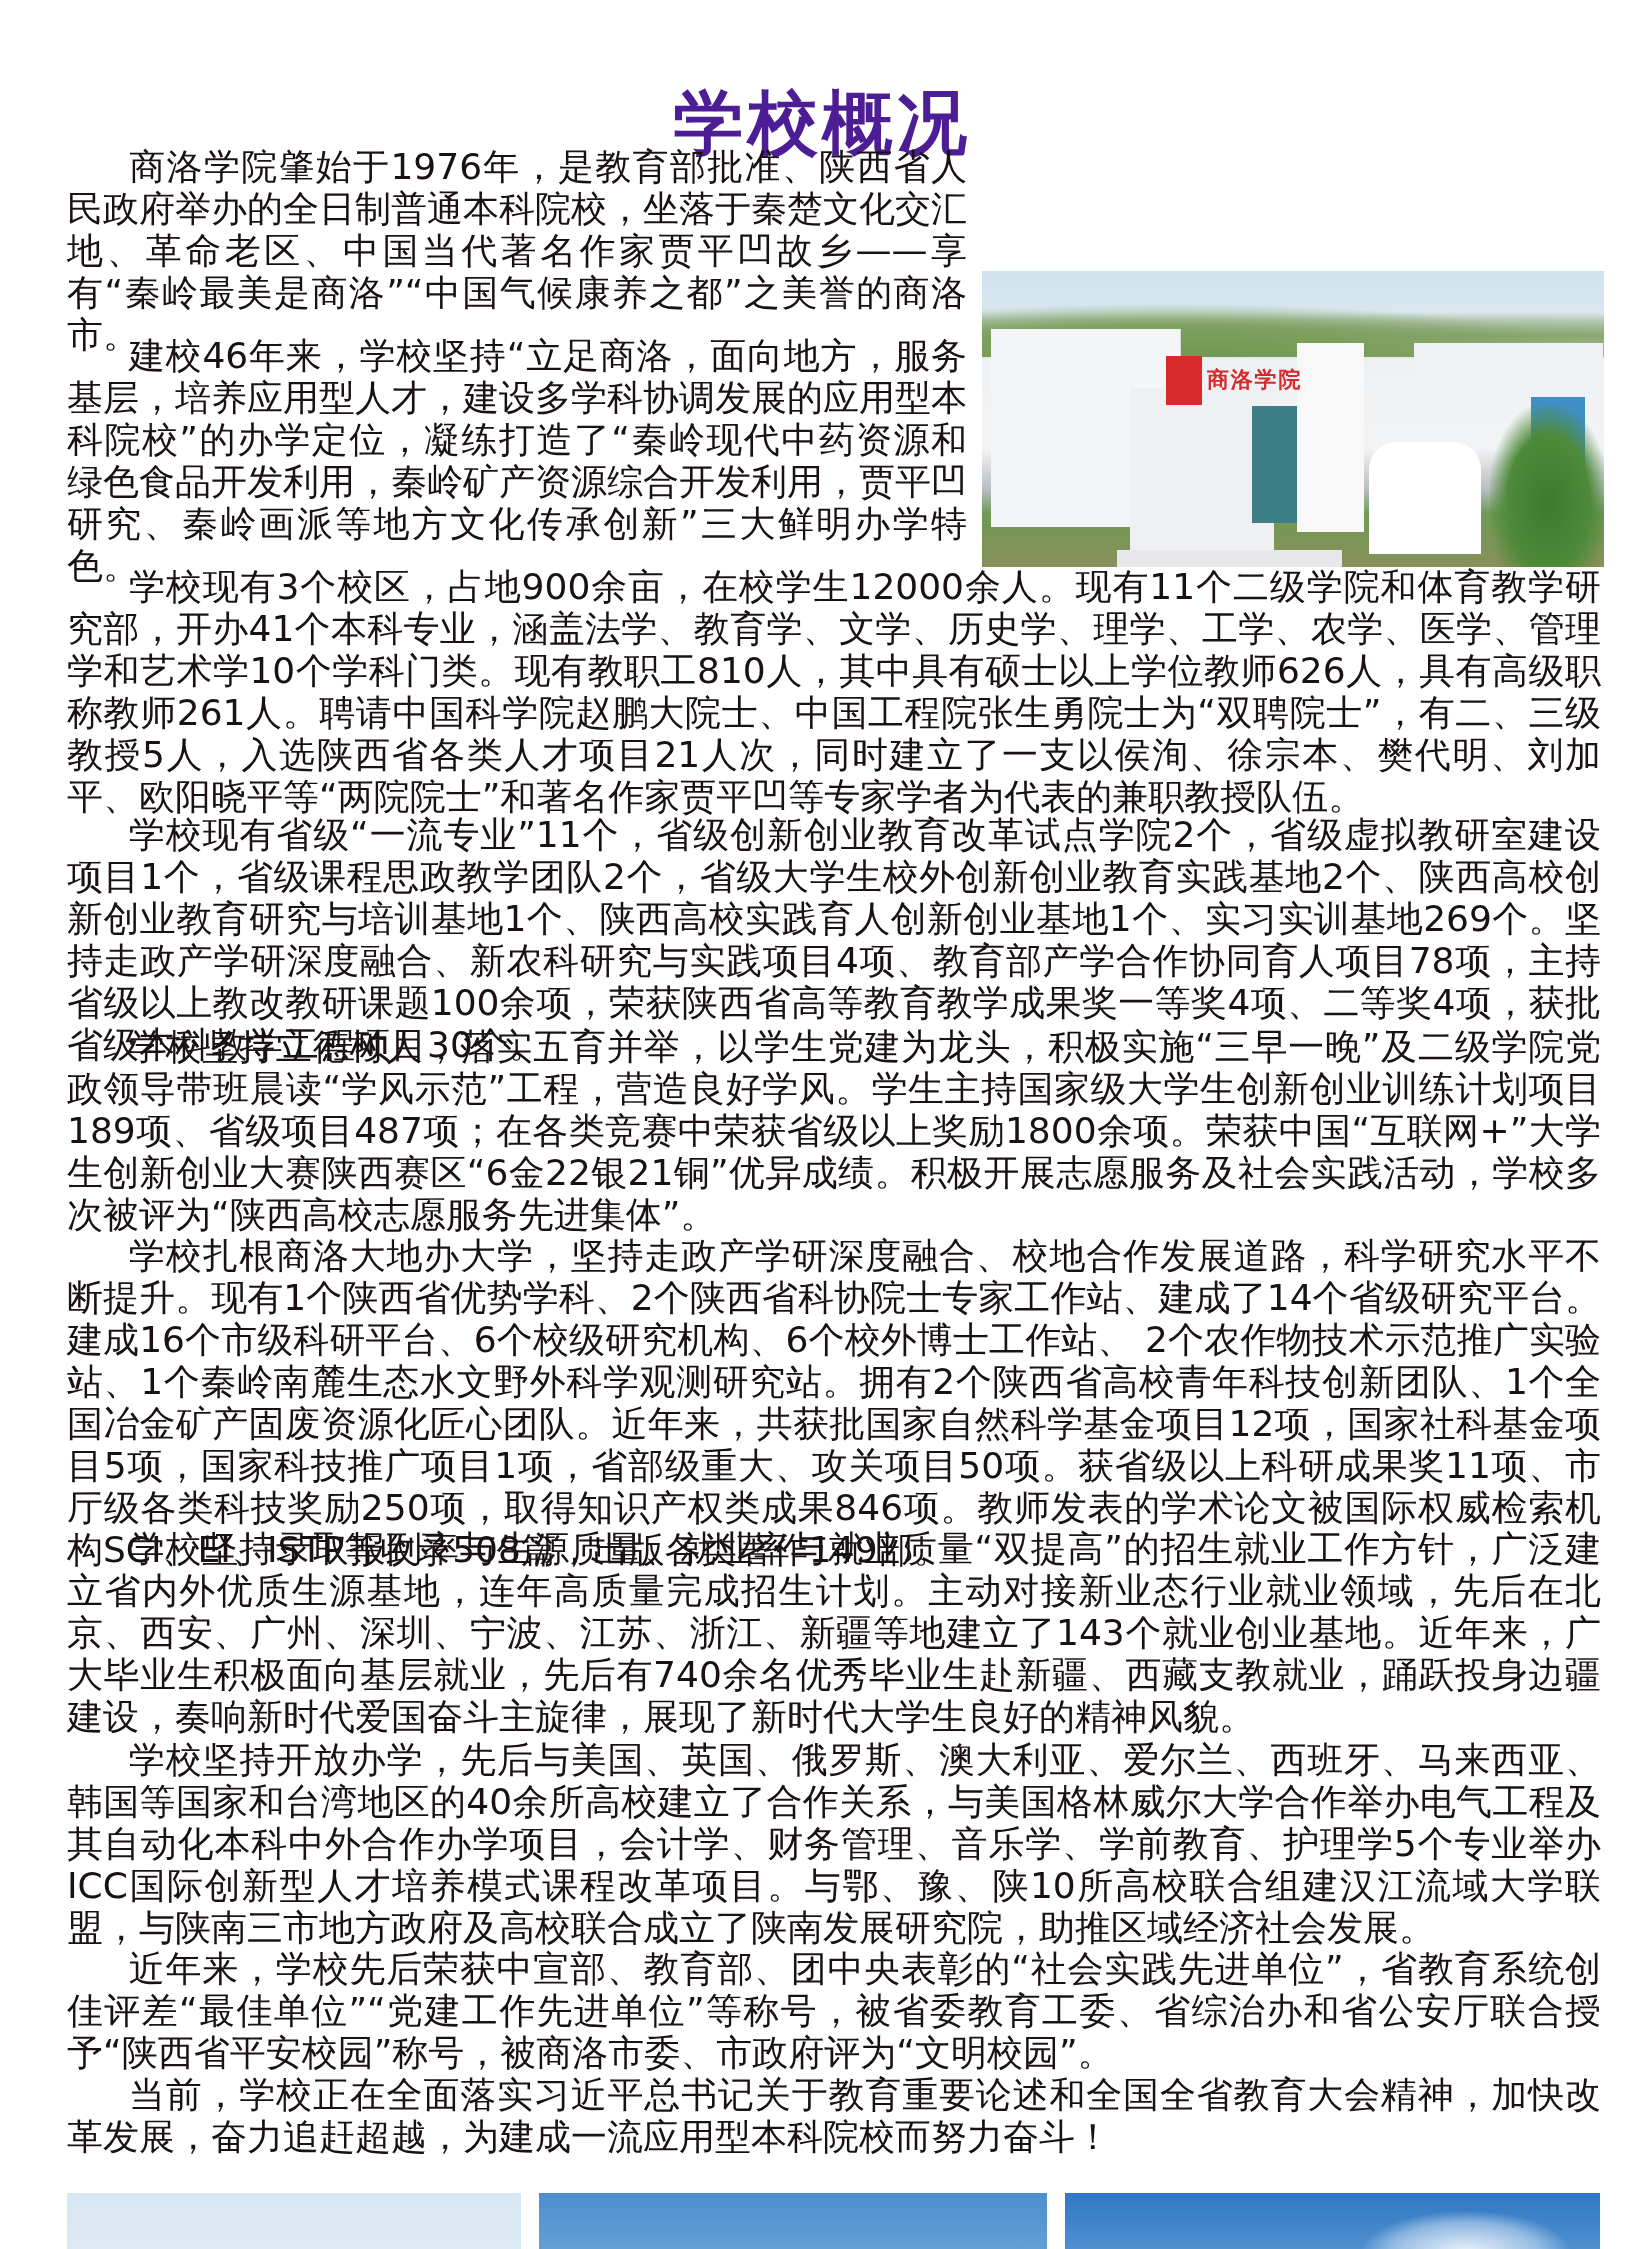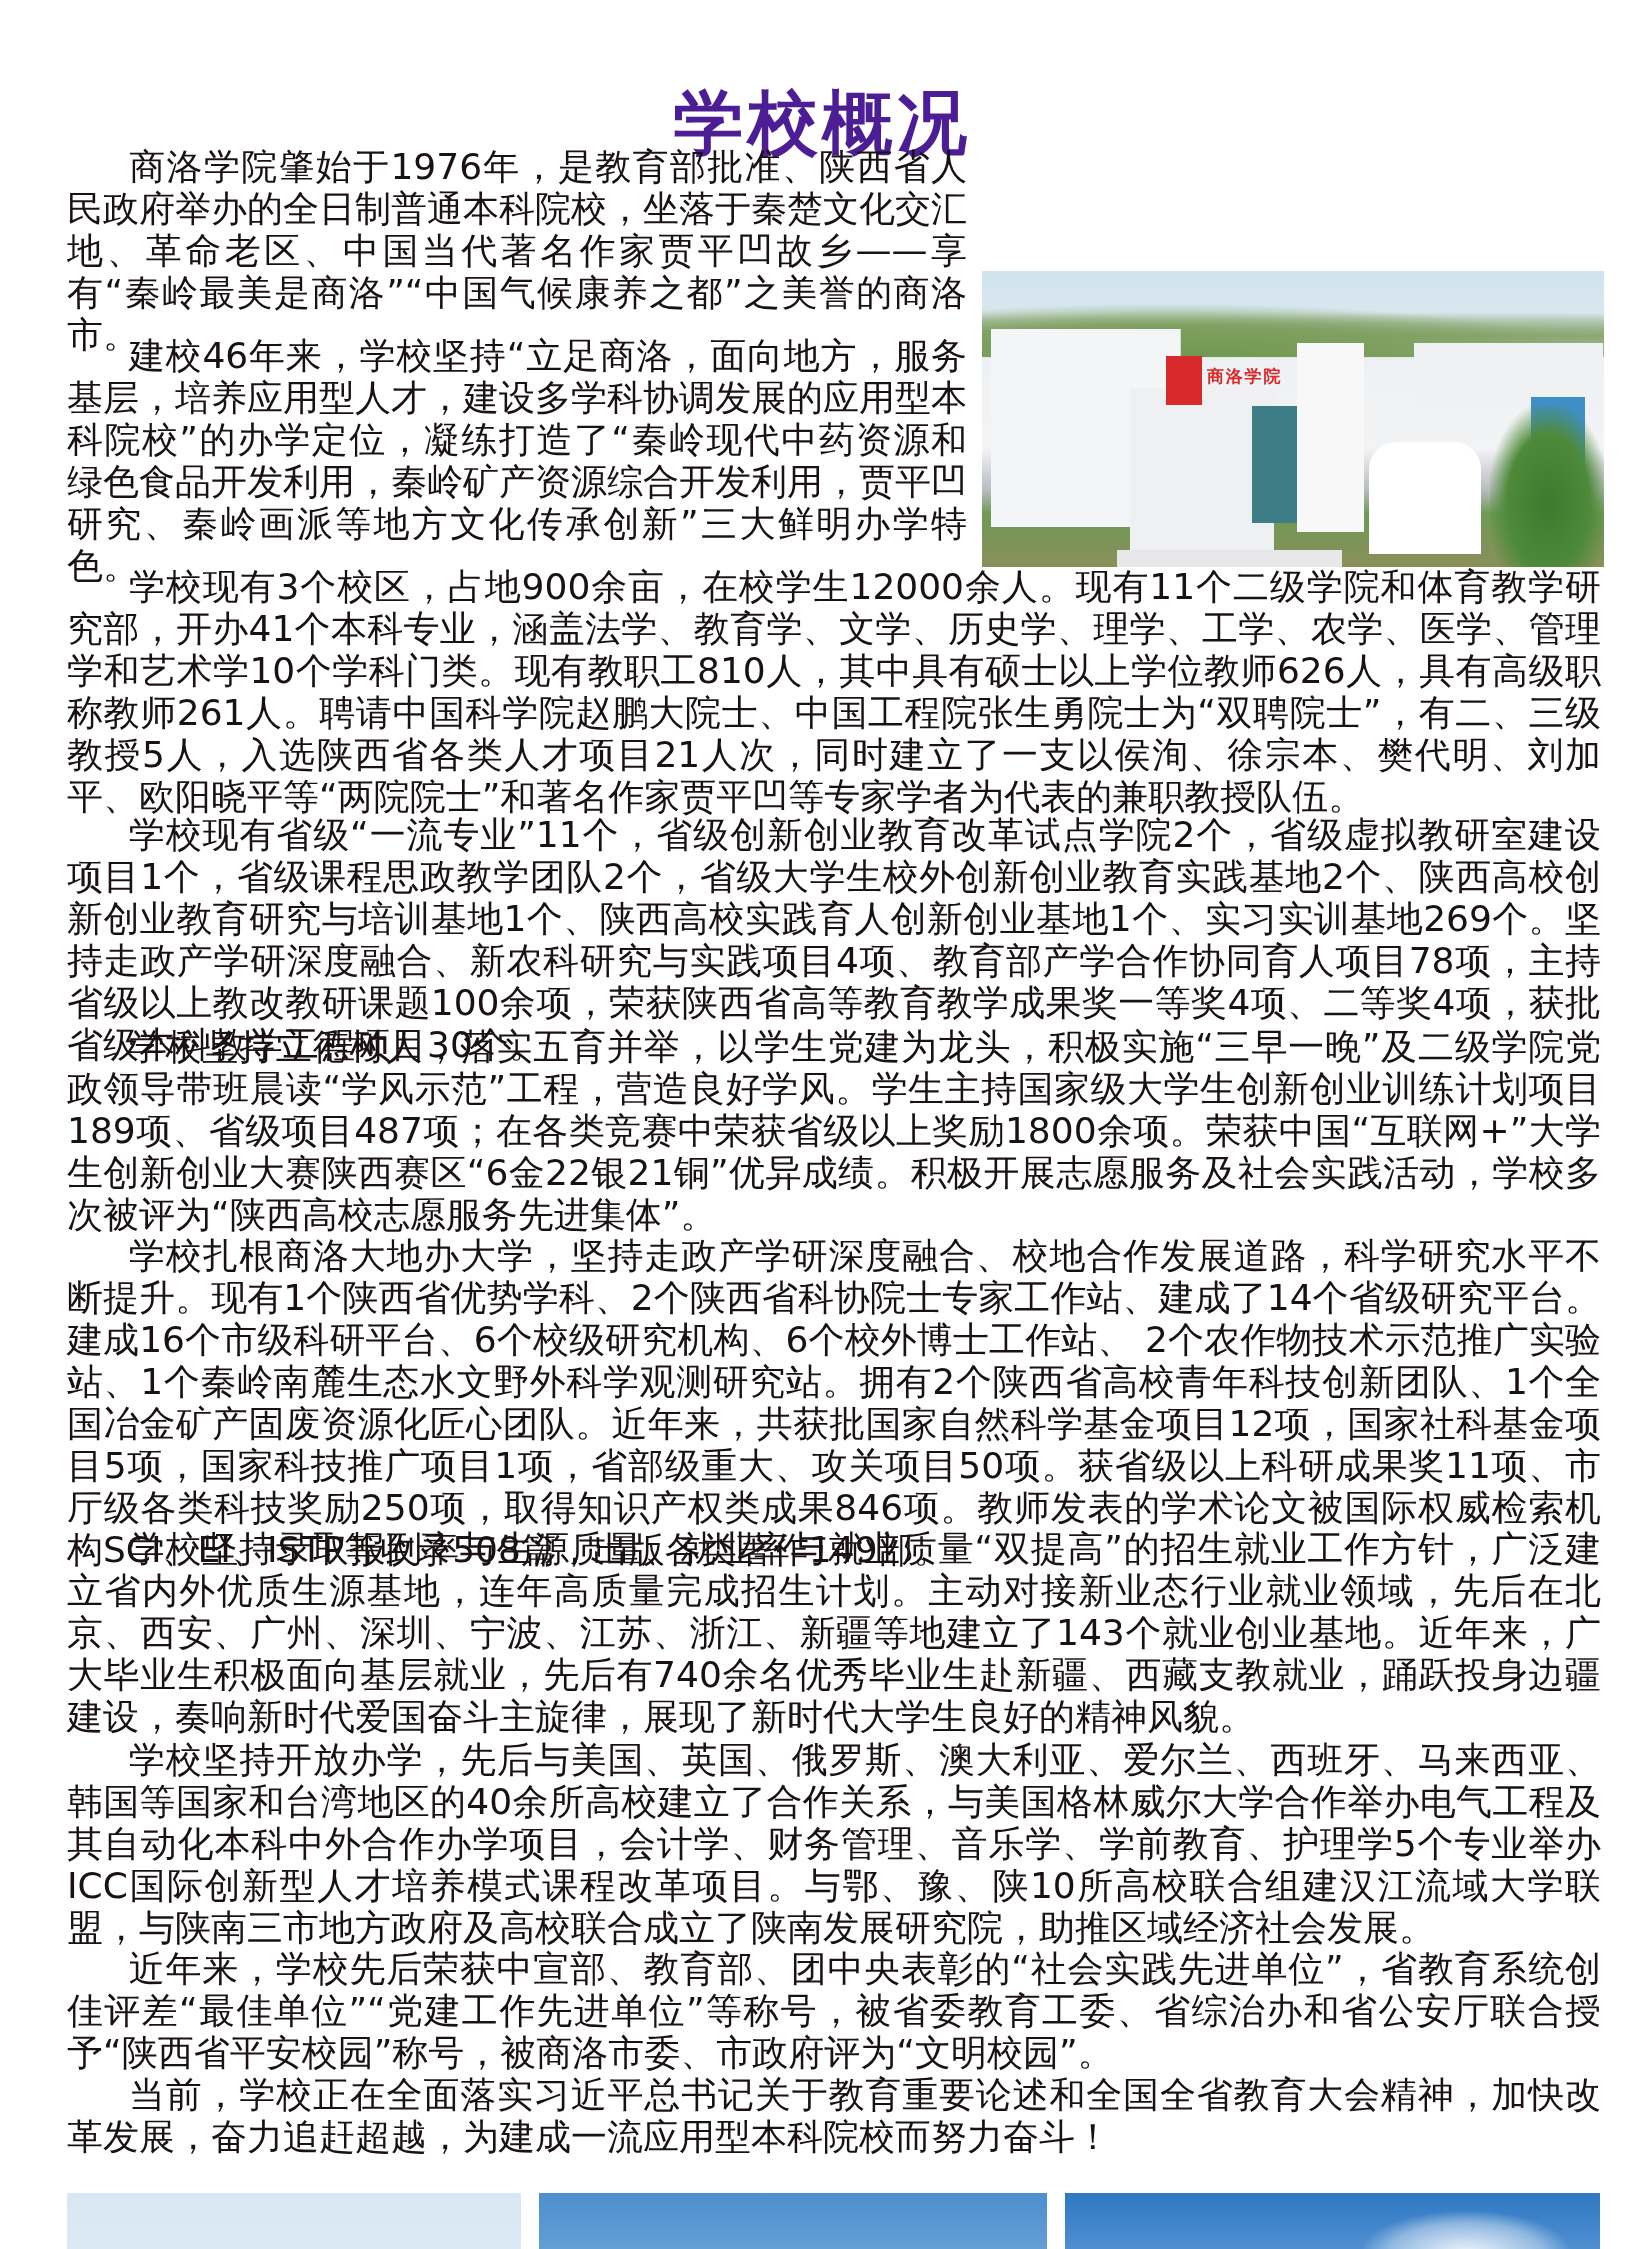--- a/index.html
+++ b/index.html
@@ -24,21 +24,21 @@
   .hero-photo .bldg-left { position:absolute; left:9px; top:58px; width:189px; height:198px; background:#f4f5f6; border-right:1.8px solid #d7dadd; }
   .hero-photo .bldg-mid { position:absolute; left:148px; top:117px; width:144px; height:162px; background:#eef0f2; }
   .hero-photo .bldg-tower { position:absolute; left:315px; top:72px; width:67px; height:189px; background:#f8f8f8; }
   .hero-photo .bldg-round { position:absolute; left:387px; top:171px; width:112px; height:112px; background:#ffffff; border-radius:27px 27px 0 0; }
   .hero-photo .glass { position:absolute; left:270px; top:135px; width:45px; height:117px; background:#3d7d86; }
   .hero-photo .glass2 { position:absolute; left:549px; top:126px; width:54px; height:135px; background:#3f8fc6; }
   .hero-photo .right-bldg { position:absolute; left:432px; top:72px; width:189px; height:63px; background:#f0f1f3; }
   .hero-photo .trees { position:absolute; left:508px; top:135px; width:117px; height:162px; background: radial-gradient(ellipse at 50% 60%, #3d7a2e 0%, #4e8a3a 50%, transparent 75%); }
   .hero-photo .plaza { position:absolute; left:135px; top:279px; width:225px; height:18px; background:#e7e7ea; }
   .hero-photo .logo { position:absolute; left:184px; top:85px; width:36px; height:49px; background:#d8292c; }
-  .hero-photo .logo-text { position:absolute; left:225px; top:94px; font-size:17px; font-weight:bold; color:#d8292c; letter-spacing:1.8px; }
+  .hero-photo .logo-text { position:absolute; left:225px; top:94px; font-size:22px; font-weight:bold; color:#d8292c; letter-spacing:1.8px; }
 
   .para {
     position: absolute; left: 67px; font-size: 36px; line-height: 42px;
     text-align: justify; margin: 0;
   }
   .para .indent { display:inline-block; width: 61px; }
   .p-narrow { width: 900px; }
   .p-wide { width: 1534px; }
 
   .gallery { position: absolute; left: 67px; top: 2193px; width: 1537px; height: 346px; display: flex; gap: 18px; }

